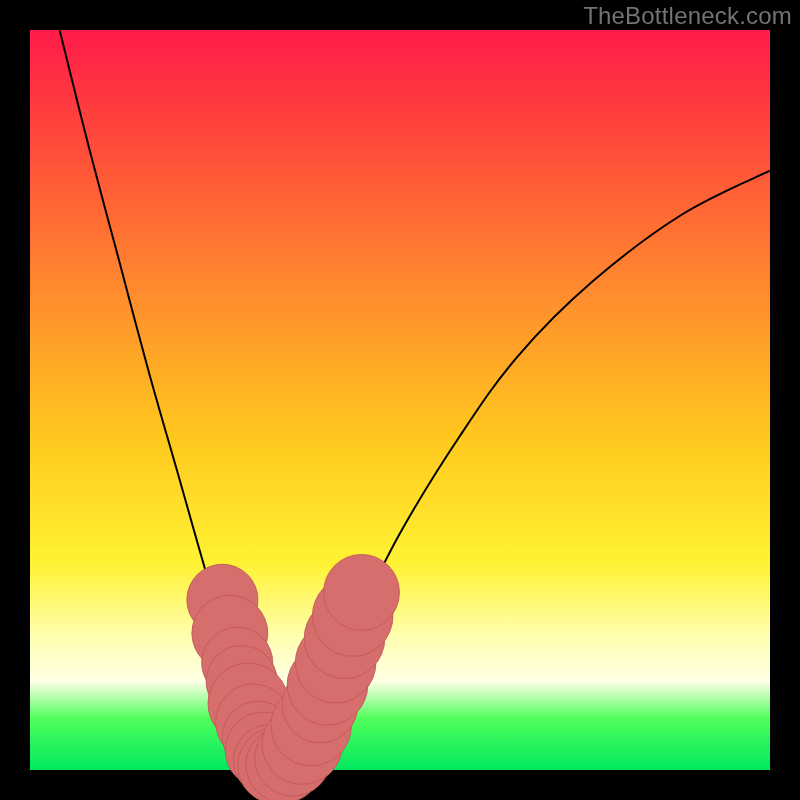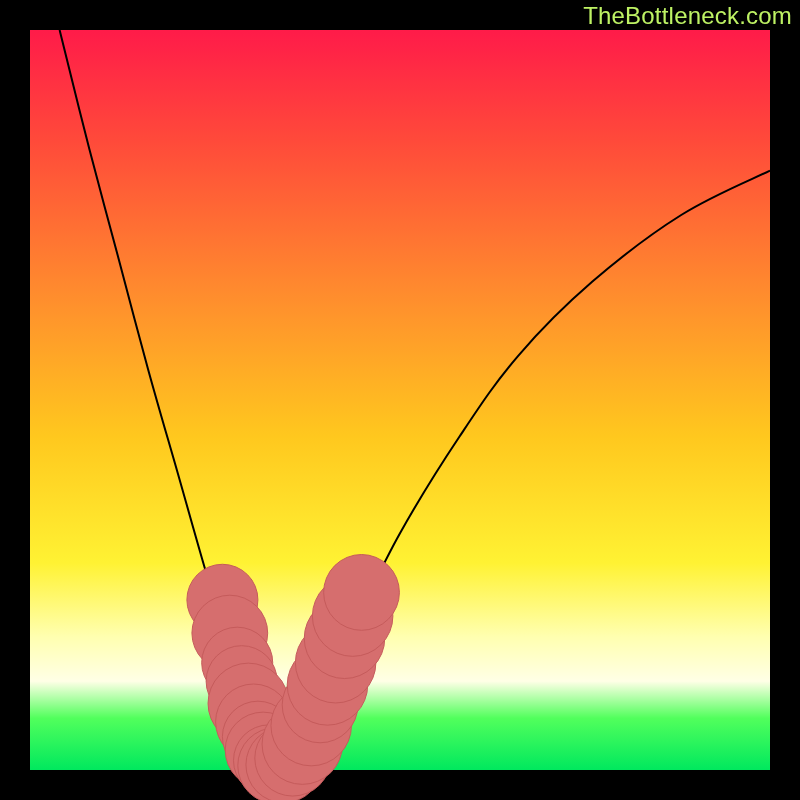--- a/index.html
+++ b/index.html
@@ -39,21 +39,21 @@
     left: 30px;
     top: 30px;
     width: 740px;
     height: 740px;
     overflow: visible;
   }
   .watermark {
     position: absolute;
     top: 2px;
     right: 8px;
-    color: #bef264;
+    color: #737373;
     font-size: 24px;
     font-weight: 500;
     letter-spacing: 0.2px;
     user-select: none;
   }
 </style>
 </head>
 <body>
 
 <div class="frame">

